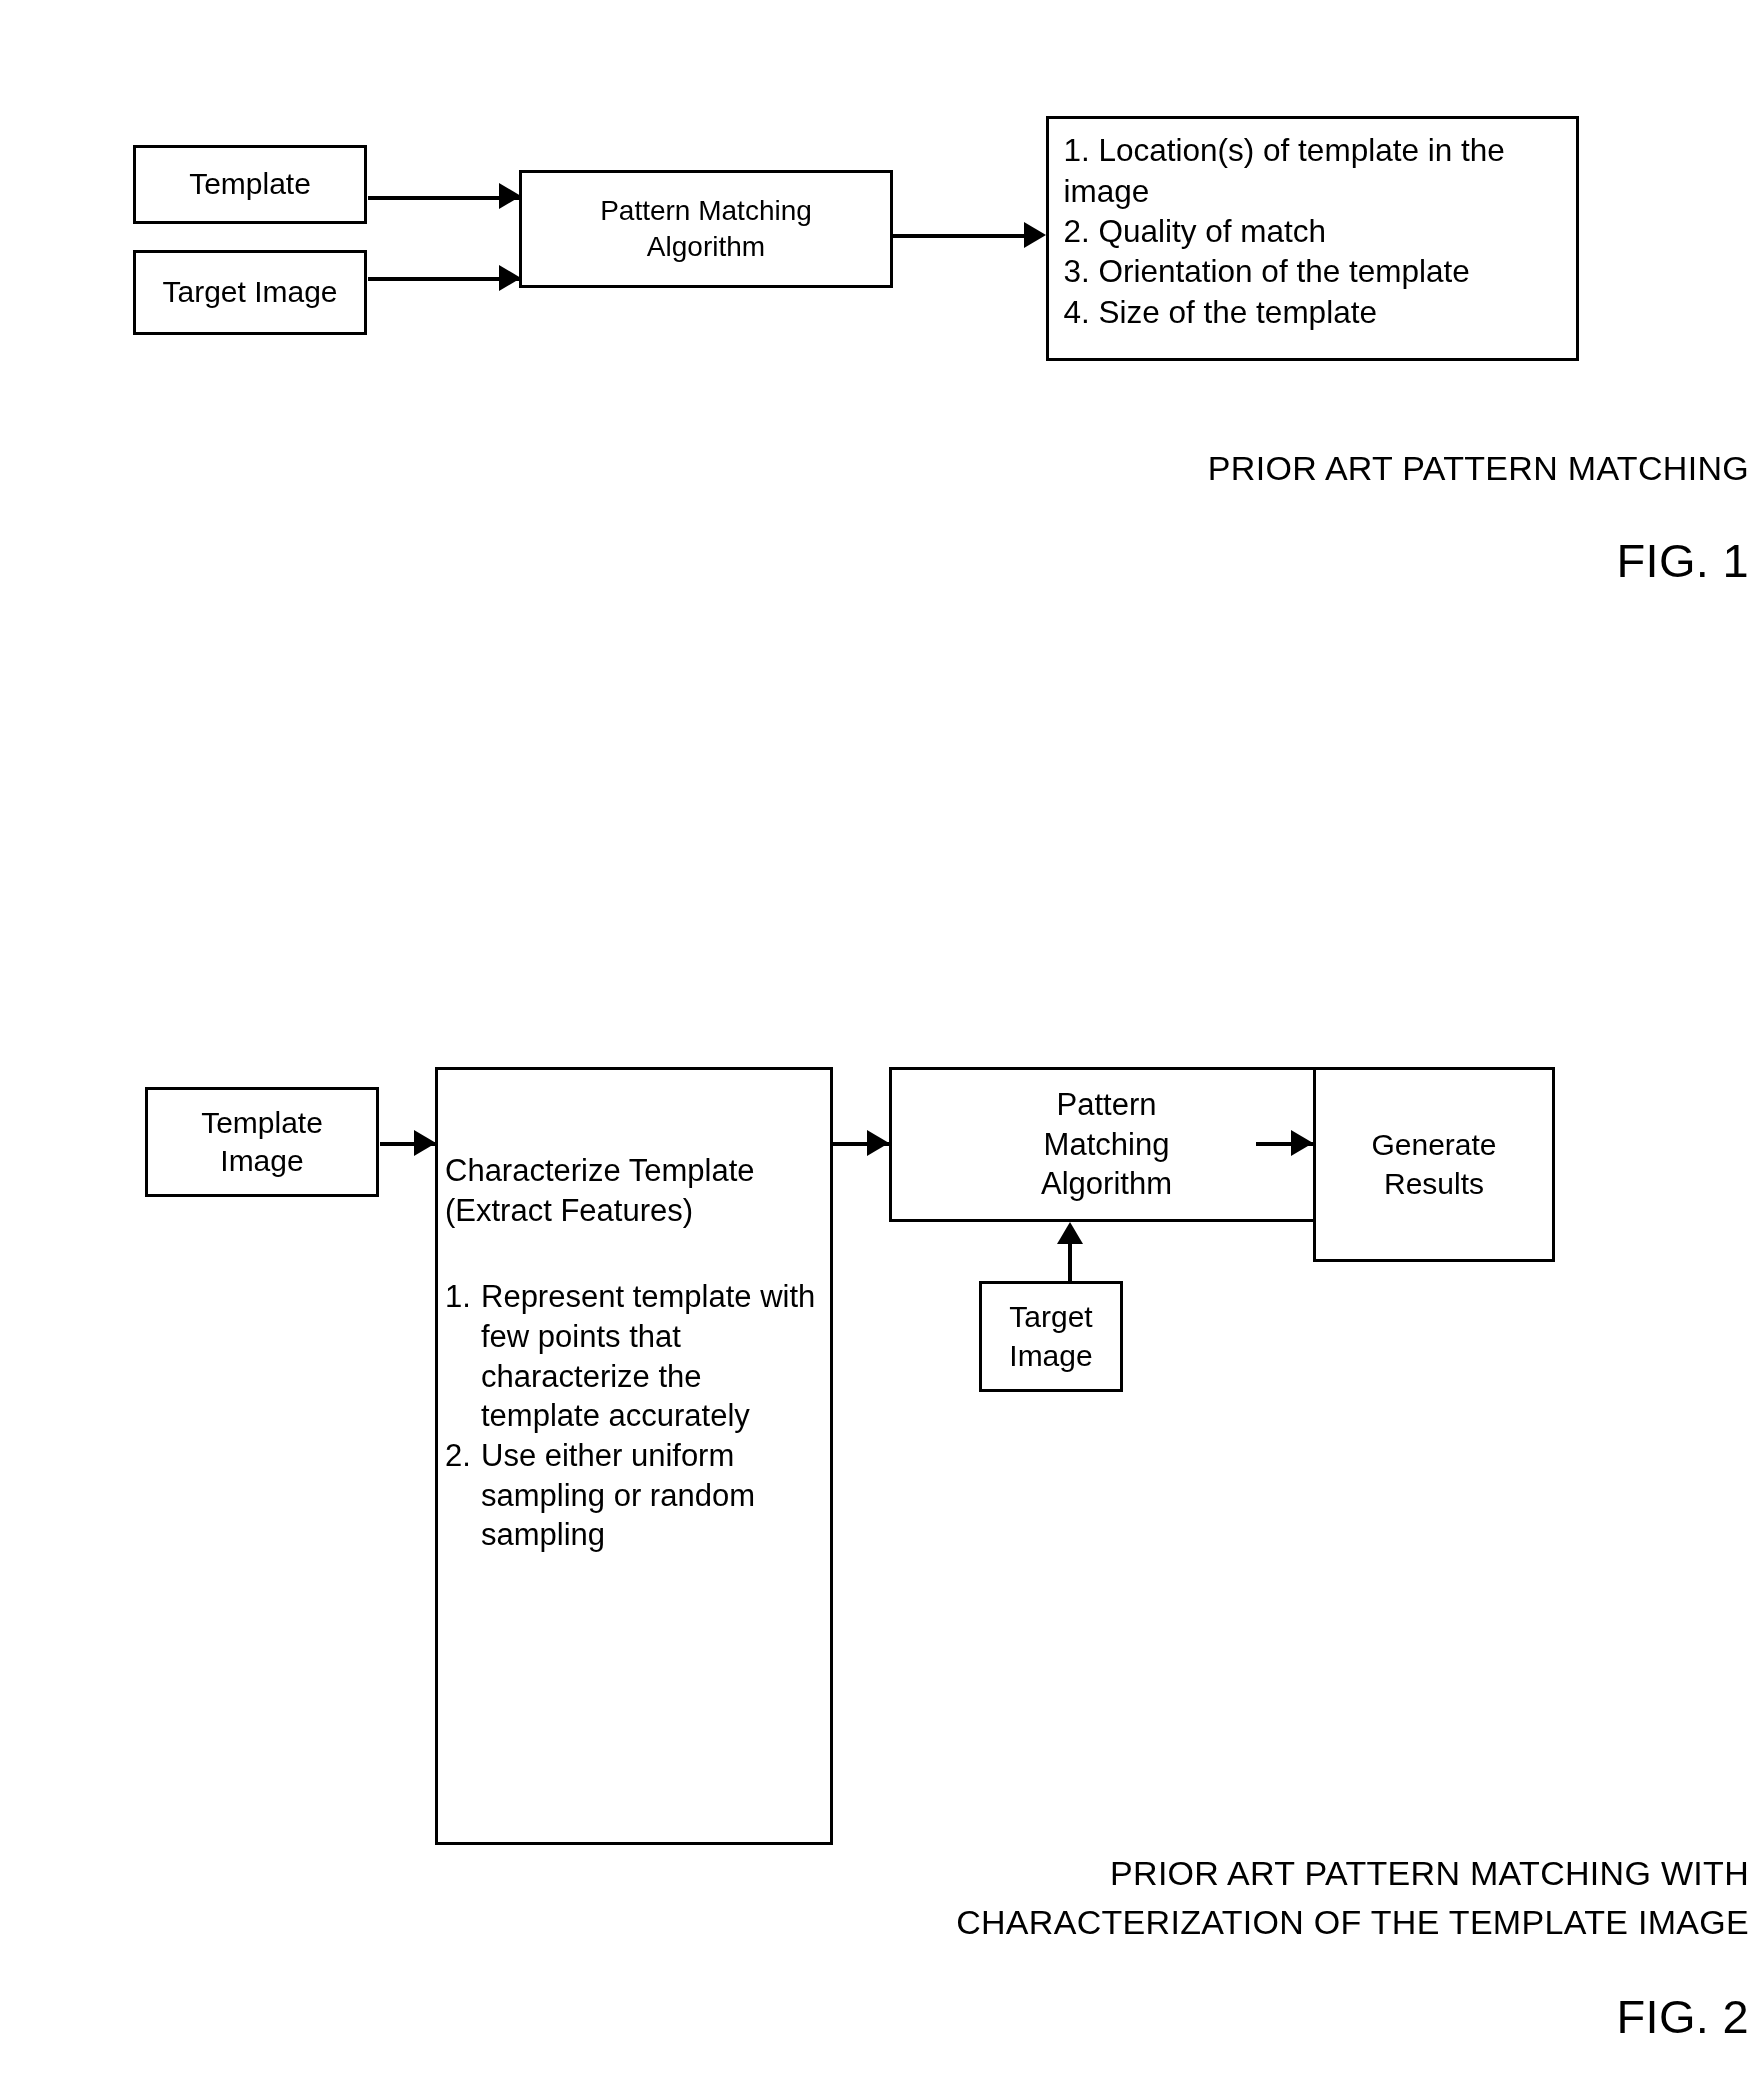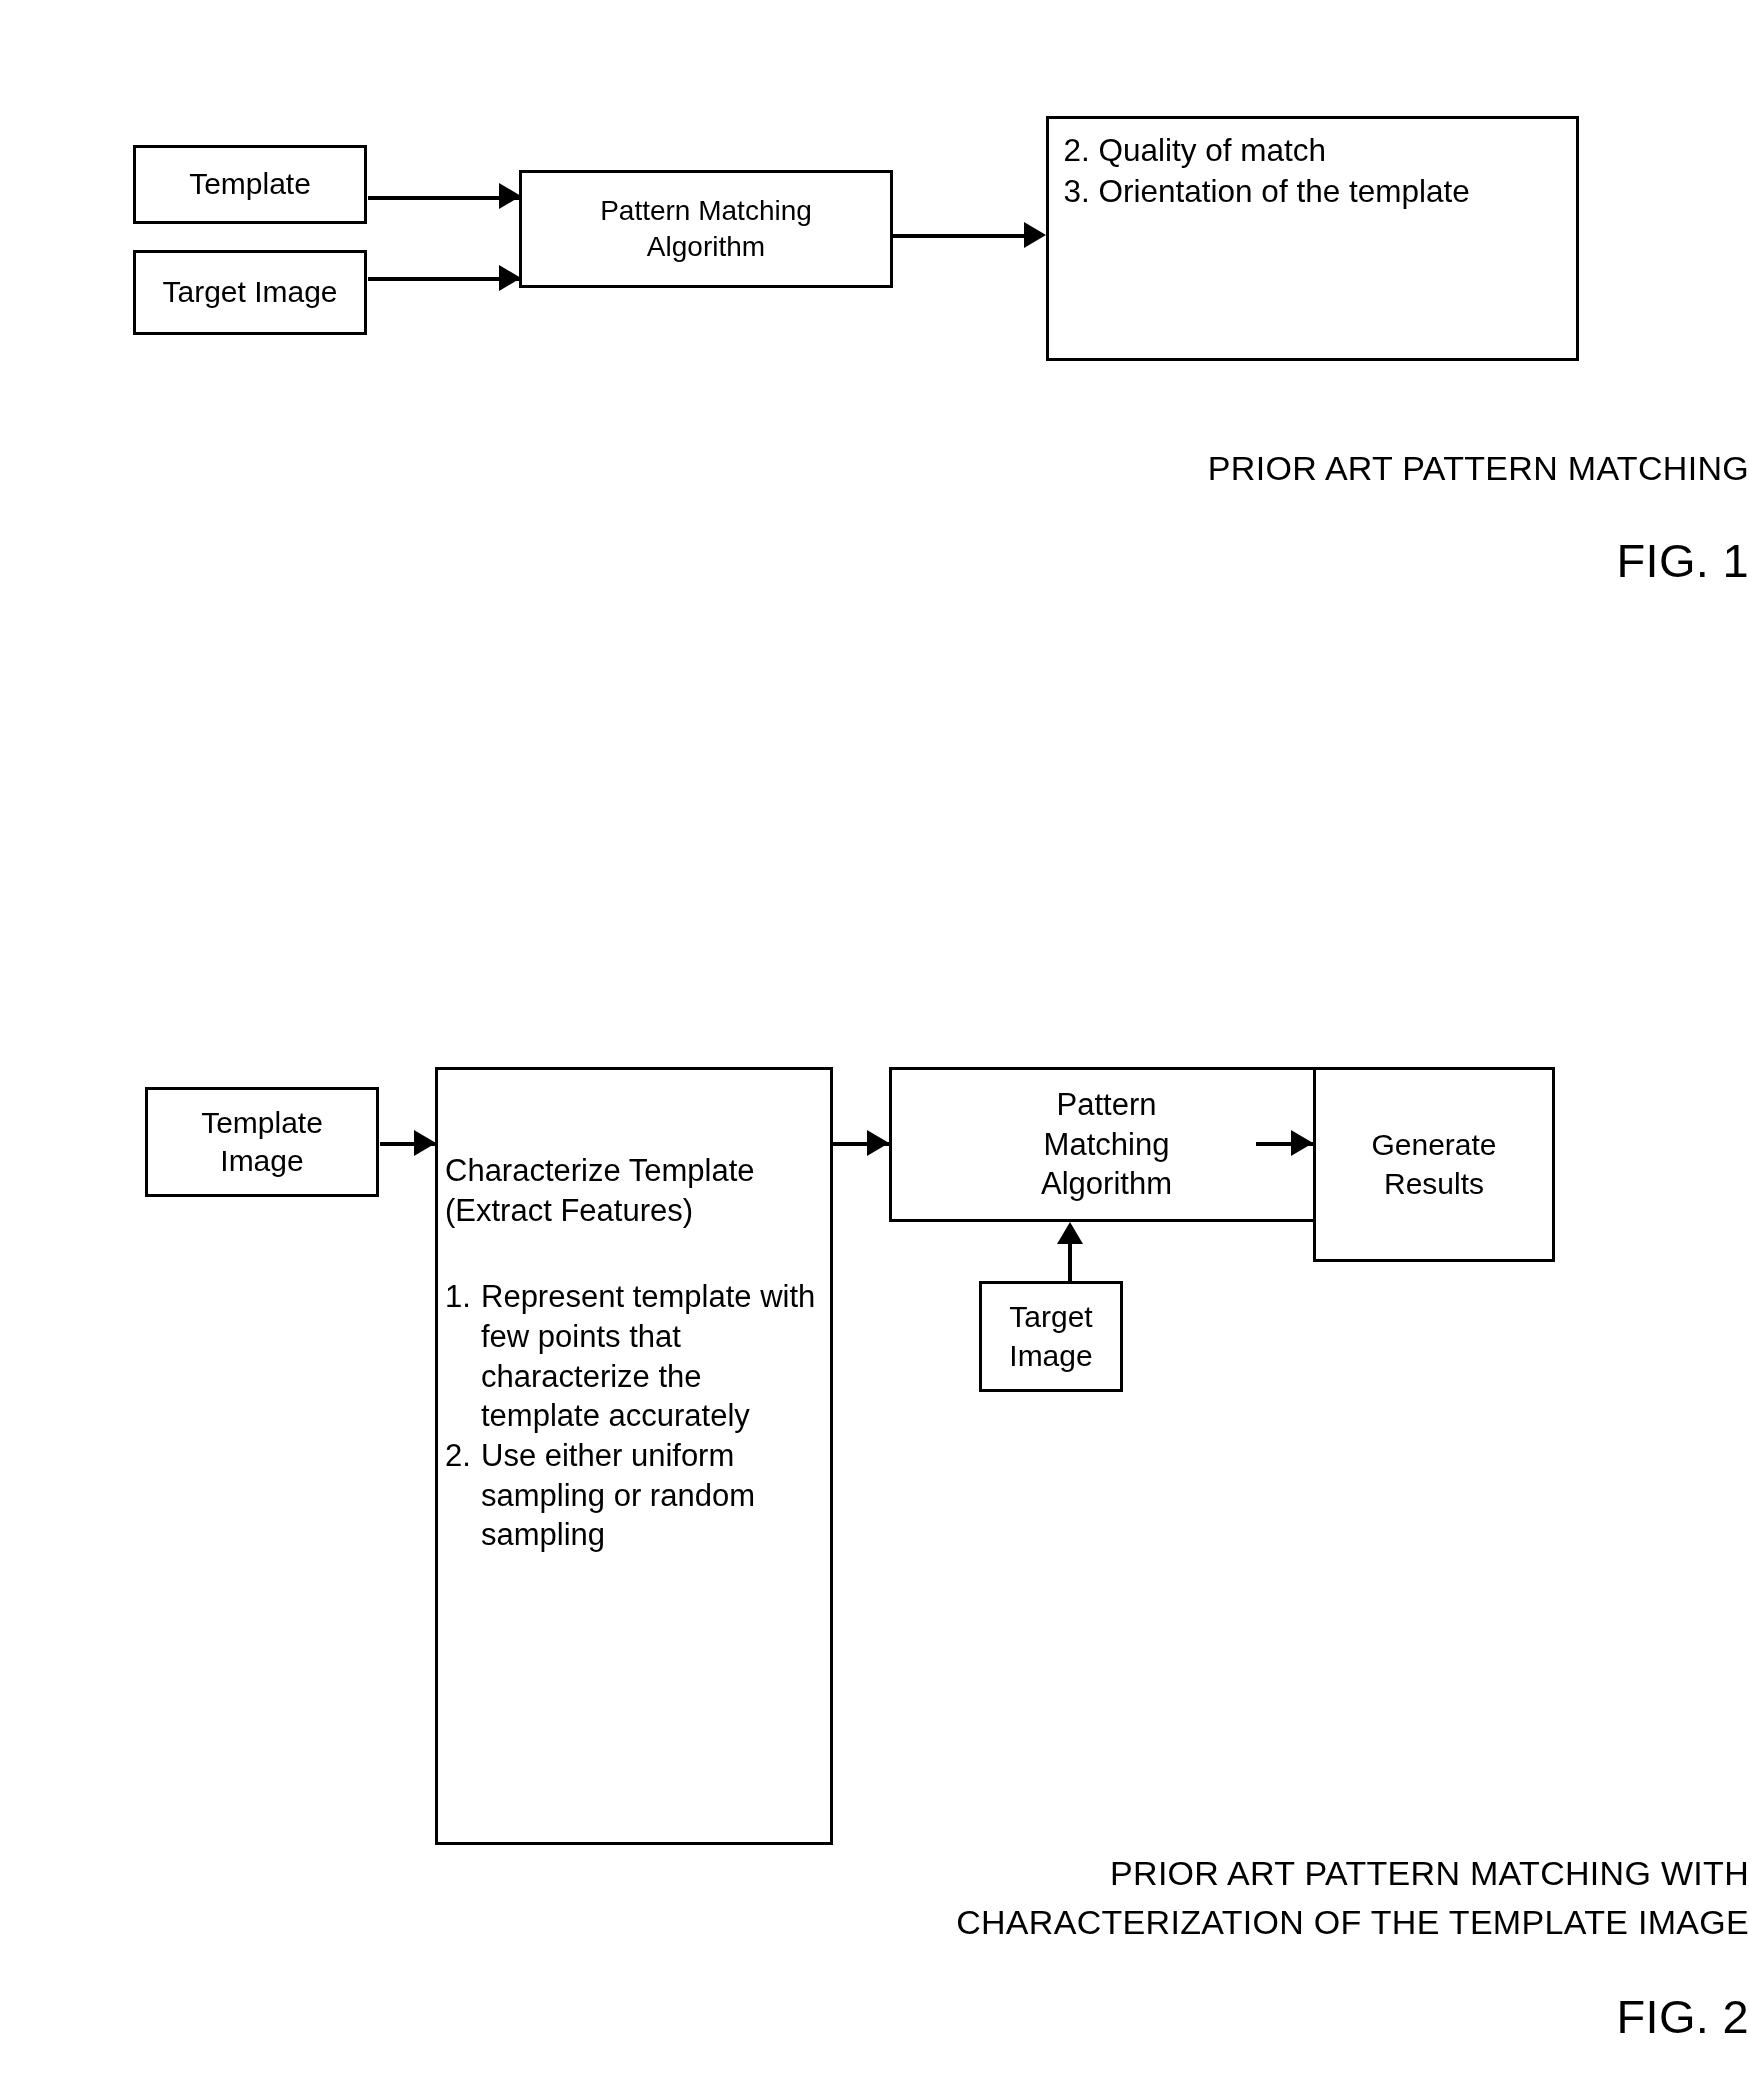--- a/index.html
+++ b/index.html
@@ -110,22 +110,24 @@
     <div class="box" id="fig1-target-box">
       <span class="label">Target Image</span>
     </div>
 
     <div class="box" id="fig1-algorithm-box">
       <span class="label">Pattern  Matching
 Algorithm</span>
     </div>
 
     <div class="box topleft" id="fig1-results-box">
+      <span class="label">1. Location(s) of template in the image</span>
       <span class="label">2. Quality of match</span>
       <span class="label">3. Orientation of the template</span>
+      <span class="label">4. Size of the template</span>
     </div>
 
     <div class="hline" style="left:368px; top:196px; width:154px;"></div>
     <div class="arrow-r" style="left:499px; top:183px;"></div>
 
     <div class="hline" style="left:368px; top:277px; width:154px;"></div>
     <div class="arrow-r" style="left:499px; top:265px;"></div>
 
     <div class="hline" style="left:893px; top:234px; width:133px;"></div>
     <div class="arrow-r" style="left:1024px; top:222px;"></div>

